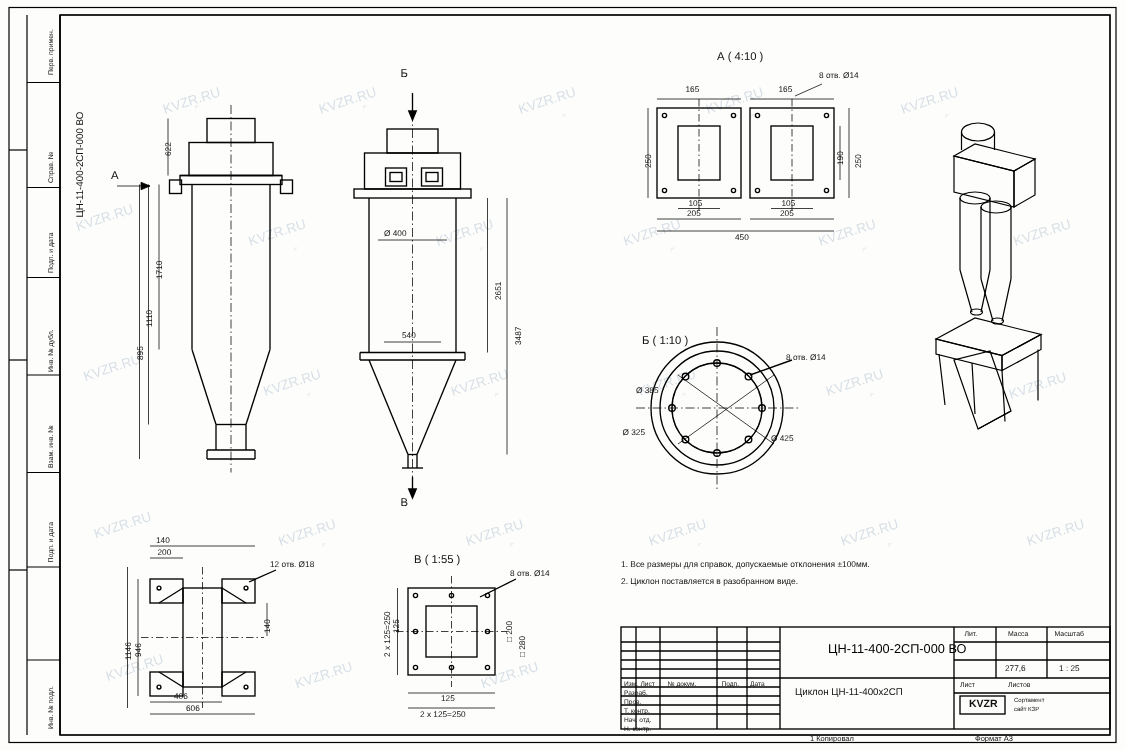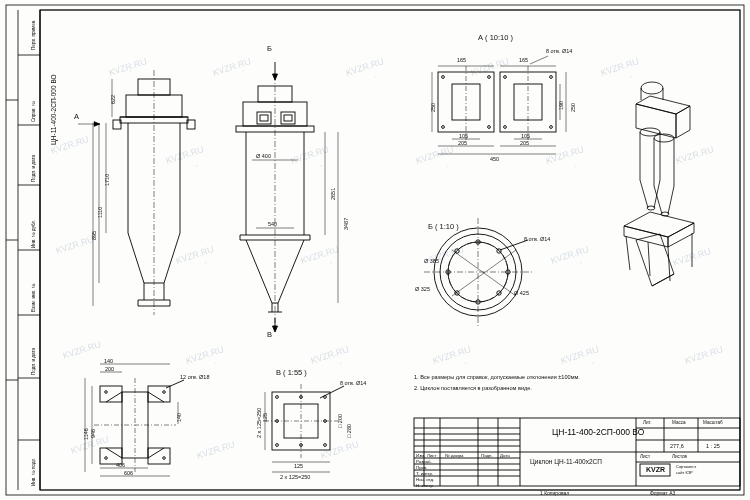--- a/index.html
+++ b/index.html
@@ -342,21 +342,21 @@
   <div class="lbl rot90" style="left:97px;top:218px;">1110</div>
   <div class="lbl rot90" style="left:91px;top:240px;">895</div>
 
   <div class="lbl t" style="left:267px;top:44px;">Б</div>
   <div class="lbl t" style="left:267px;top:330px;">В</div>
   <div class="lbl" style="left:256px;top:153px;">Ø 400</div>
   <div class="lbl" style="left:268px;top:221px;">540</div>
   <div class="lbl rot90" style="left:330px;top:200px;">2651</div>
   <div class="lbl rot90" style="left:343px;top:230px;">3487</div>
 
-  <div class="lbl t" style="left:478px;top:33px;">А ( 10:10 )</div>
+  <div class="lbl t" style="left:478px;top:33px;">А ( 4:10 )</div>
   <div class="lbl" style="left:457px;top:57px;">165</div>
   <div class="lbl" style="left:519px;top:57px;">165</div>
   <div class="lbl" style="left:546px;top:48px;">8 отв. Ø14</div>
   <div class="lbl rot90" style="left:430px;top:112px;">250</div>
   <div class="lbl rot90" style="left:570px;top:112px;">250</div>
   <div class="lbl rot90" style="left:558px;top:110px;">190</div>
   <div class="lbl" style="left:459px;top:133px;">105</div>
   <div class="lbl" style="left:521px;top:133px;">105</div>
   <div class="lbl" style="left:458px;top:140px;">205</div>
   <div class="lbl" style="left:520px;top:140px;">205</div>

